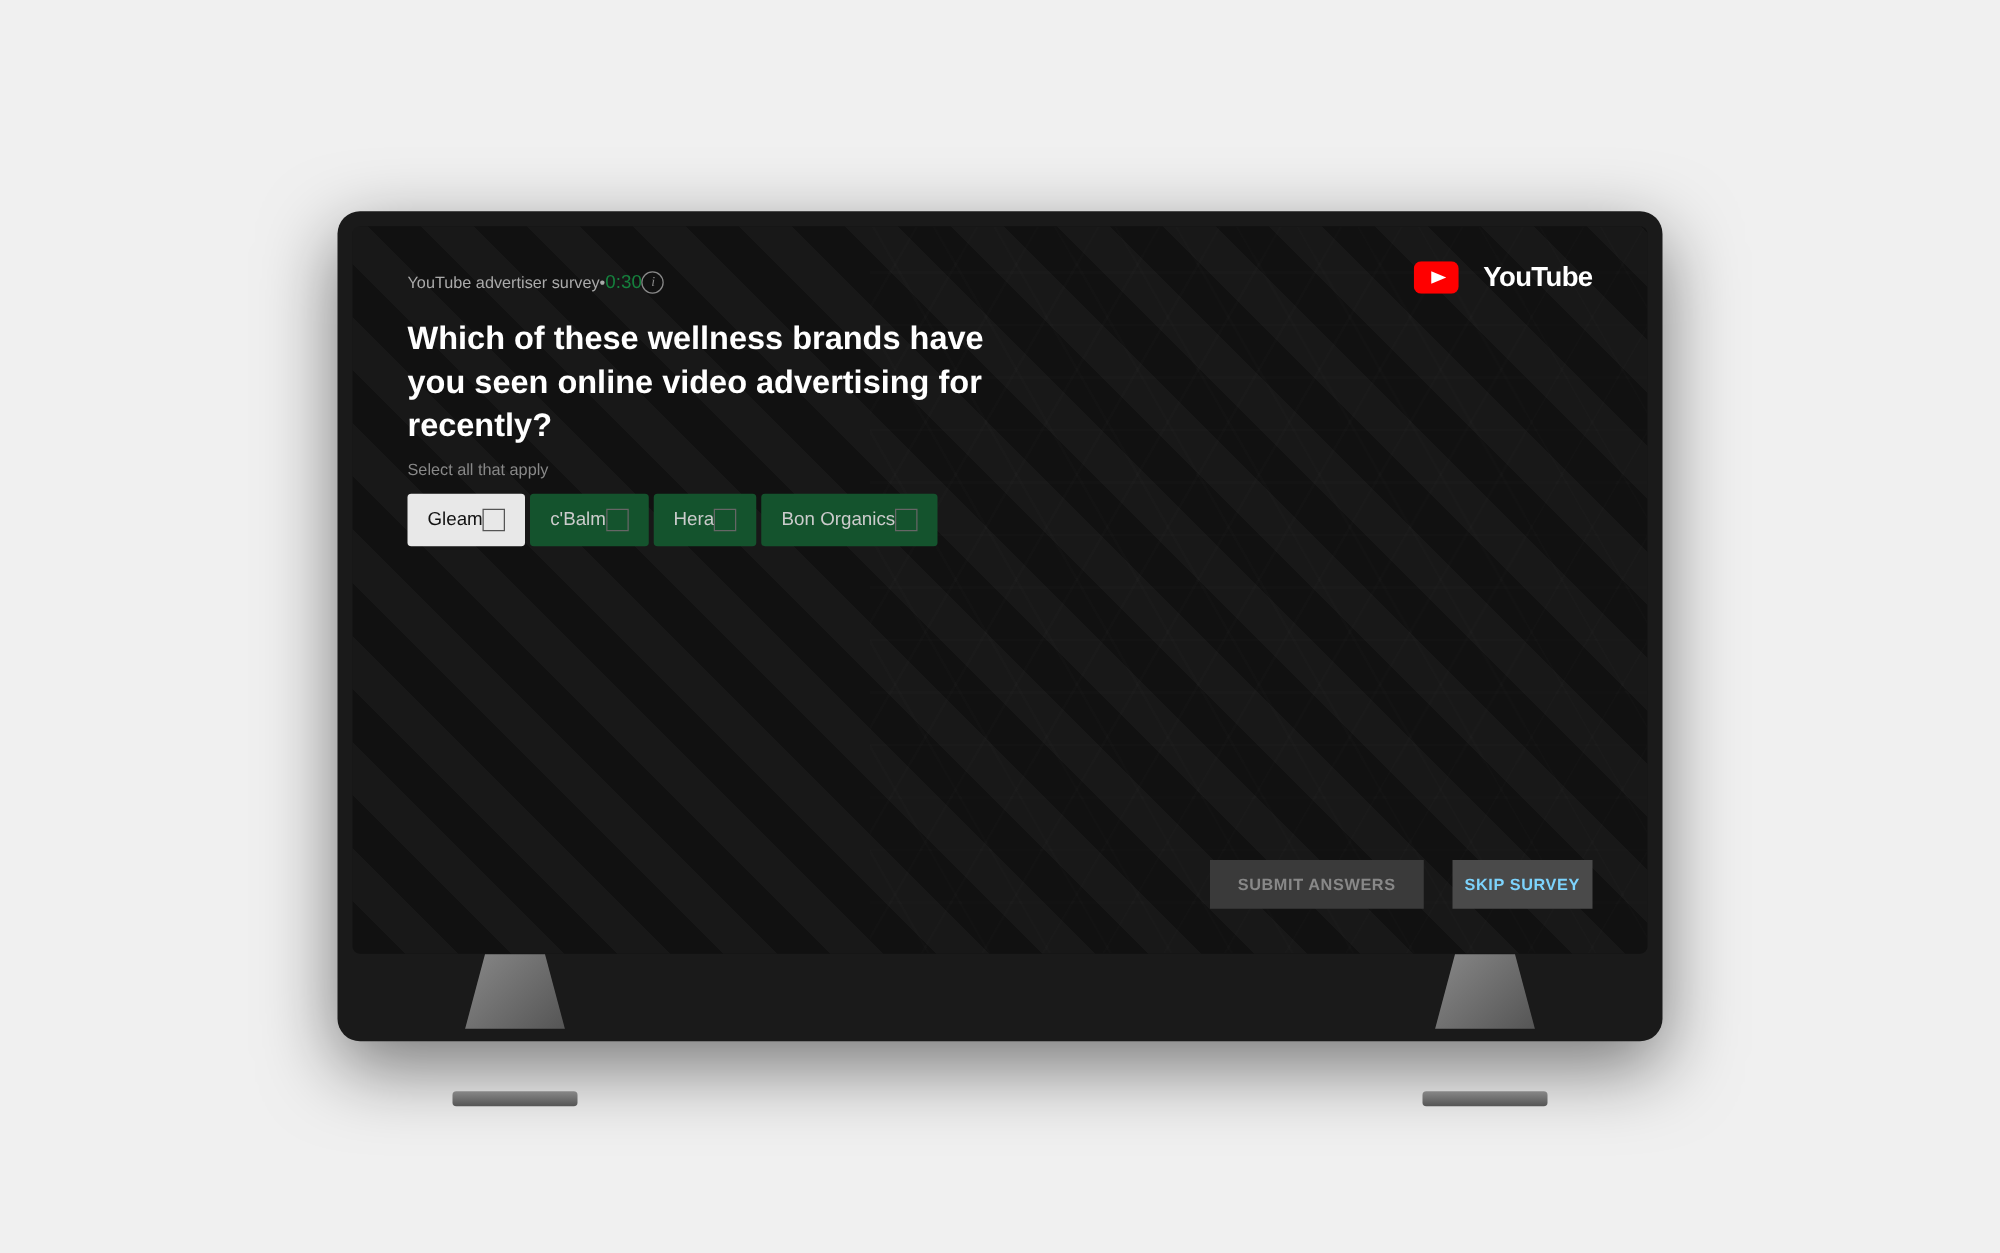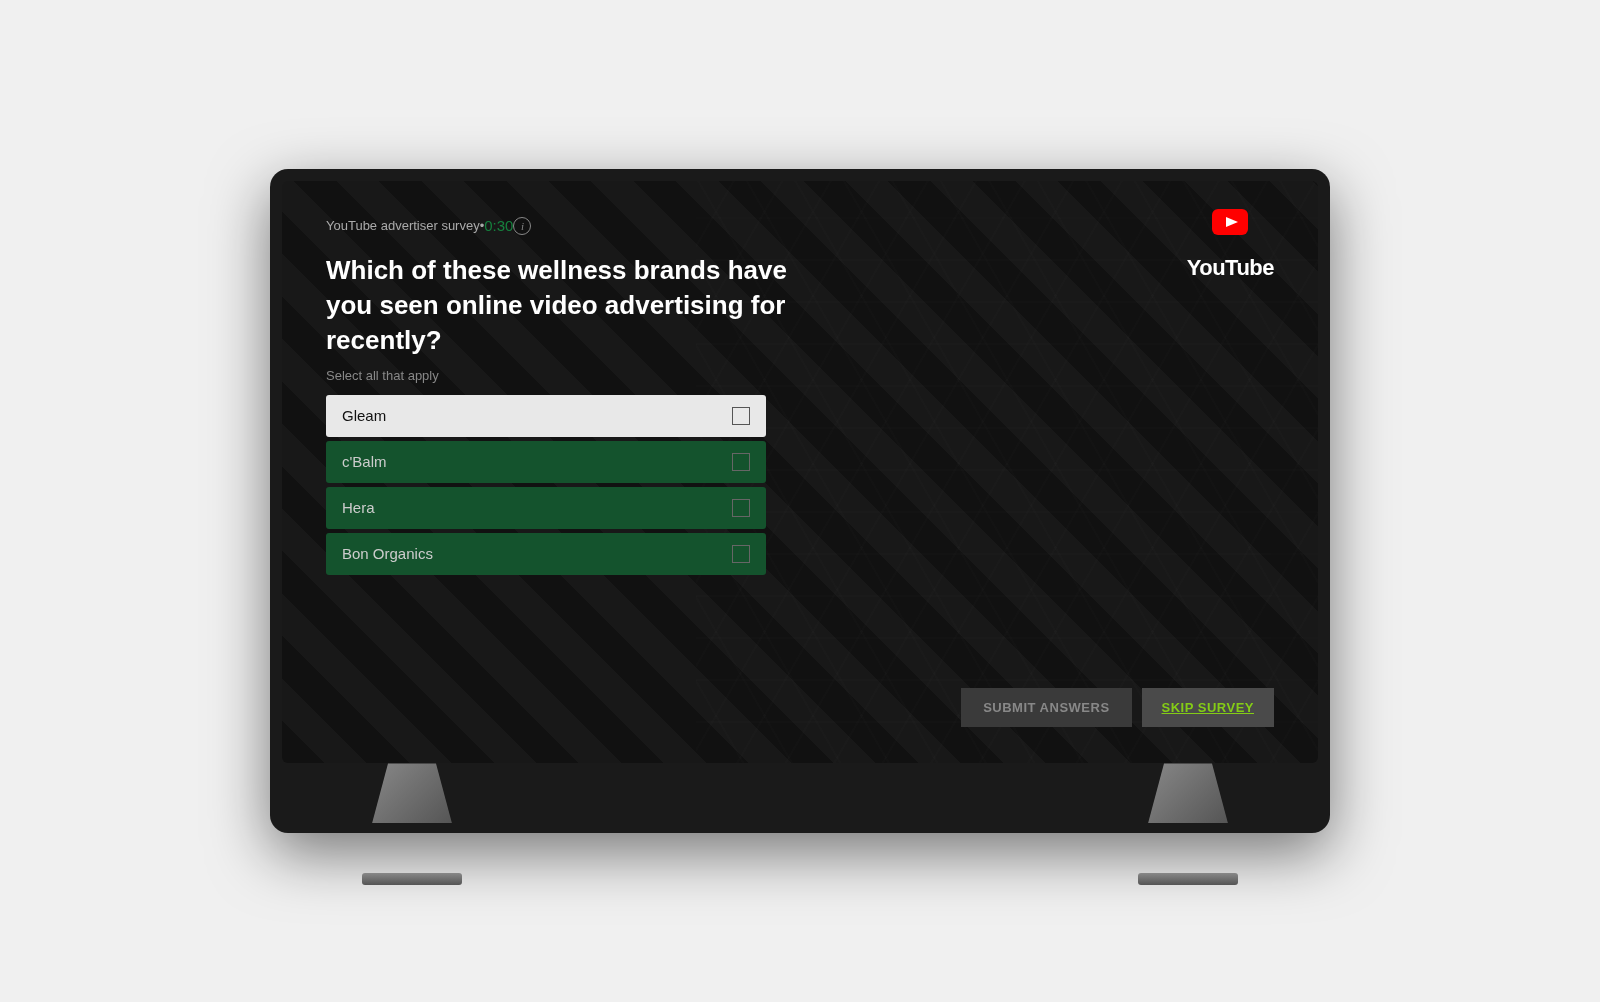--- a/index.html
+++ b/index.html
@@ -58,21 +58,20 @@
     }
 
     
     .youtube-logo {
       position: absolute;
       top: 28px;
       right: 44px;
       display: flex;
       align-items: center;
       gap: 20px;
-      flex-direction: column;
     }
 
     .yt-icon {
       width: 36px;
       height: 26px;
     }
 
     .yt-wordmark {
       color: #fff;
       font-size: 22px;
@@ -124,21 +123,21 @@
 
     .question-subtitle {
       color: #888;
       font-size: 13px;
       margin-bottom: 12px;
     }
 
     
     .options-list {
       display: flex;
-      flex-direction: column;
+      flex-direction: row;
       gap: 4px;
       max-width: 440px;
     }
 
     .option-item {
       display: flex;
       align-items: center;
       justify-content: space-between;
       padding: 12px 16px;
       border-radius: 3px;
@@ -170,46 +169,45 @@
     .option-item.highlighted .option-checkbox {
       border-color: #555;
     }
 
     
     .bottom-actions {
       position: absolute;
       bottom: 36px;
       right: 44px;
       display: flex;
-      gap: 10px;
+      gap: 23px;
     }
 
     .btn-submit {
       background: #3a3a3a;
       color: #888;
       border: none;
       padding: 12px 22px;
       font-size: 13px;
       font-weight: 600;
       letter-spacing: 0.5px;
       cursor: pointer;
       text-transform: uppercase;
     }
 
     .btn-skip {
       background: #4a4a4a;
-      color: #84cc16;
+      color: #7dd3fc;
       border: none;
-      padding: 12px 20px;
+      padding: 12px 10px;
       font-size: 13px;
       font-weight: 600;
       letter-spacing: 0.5px;
       cursor: pointer;
       text-transform: uppercase;
-      text-decoration: underline;
     }
 
     
     .tv-stand {
       display: flex;
       justify-content: space-between;
       align-items: flex-start;
       padding: 0 80px;
       height: 70px;
     }

